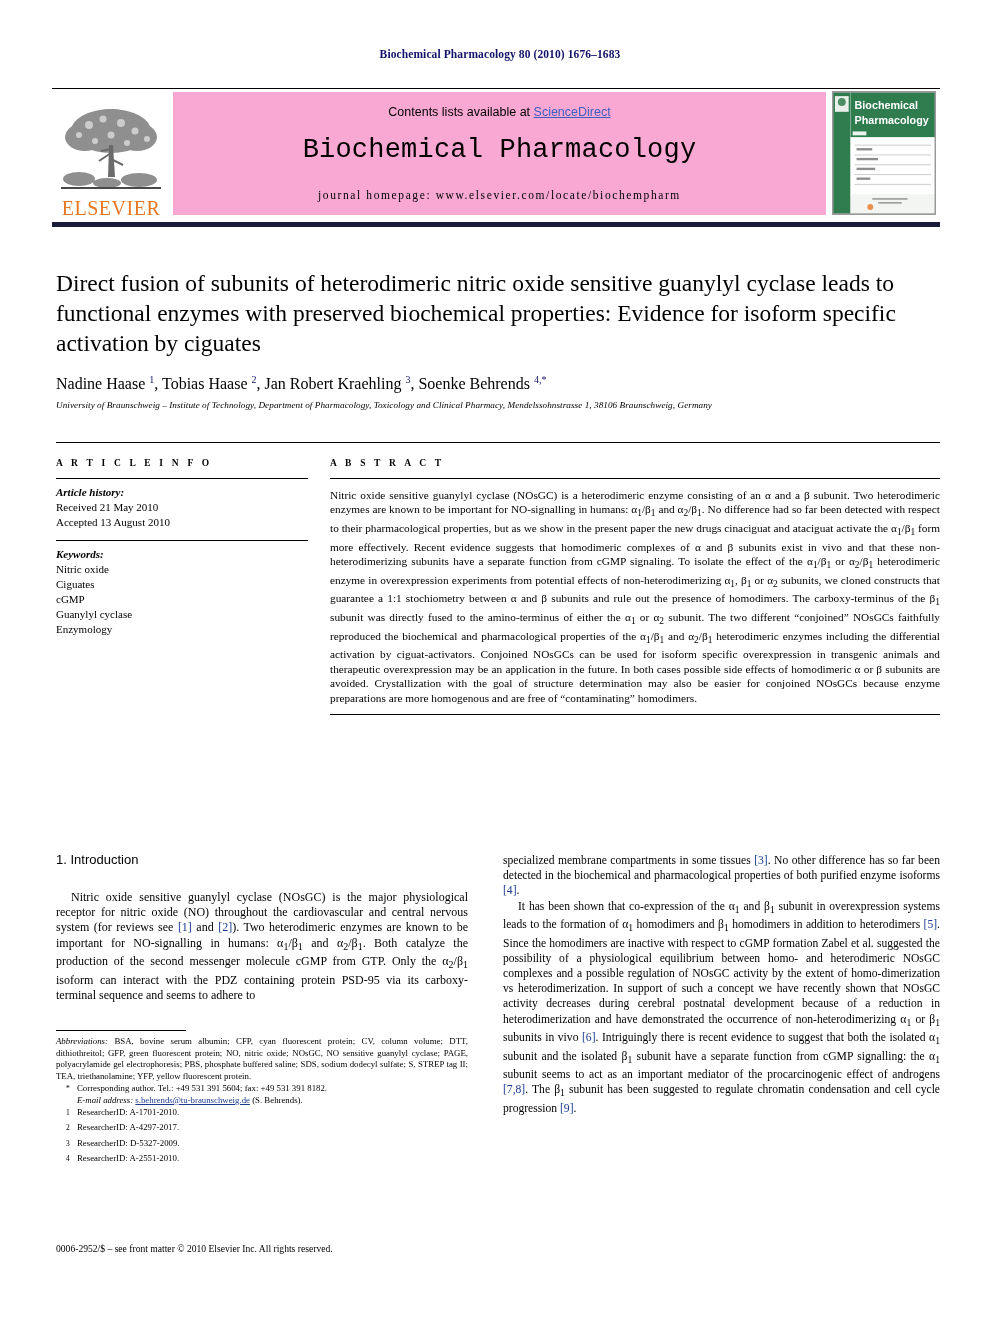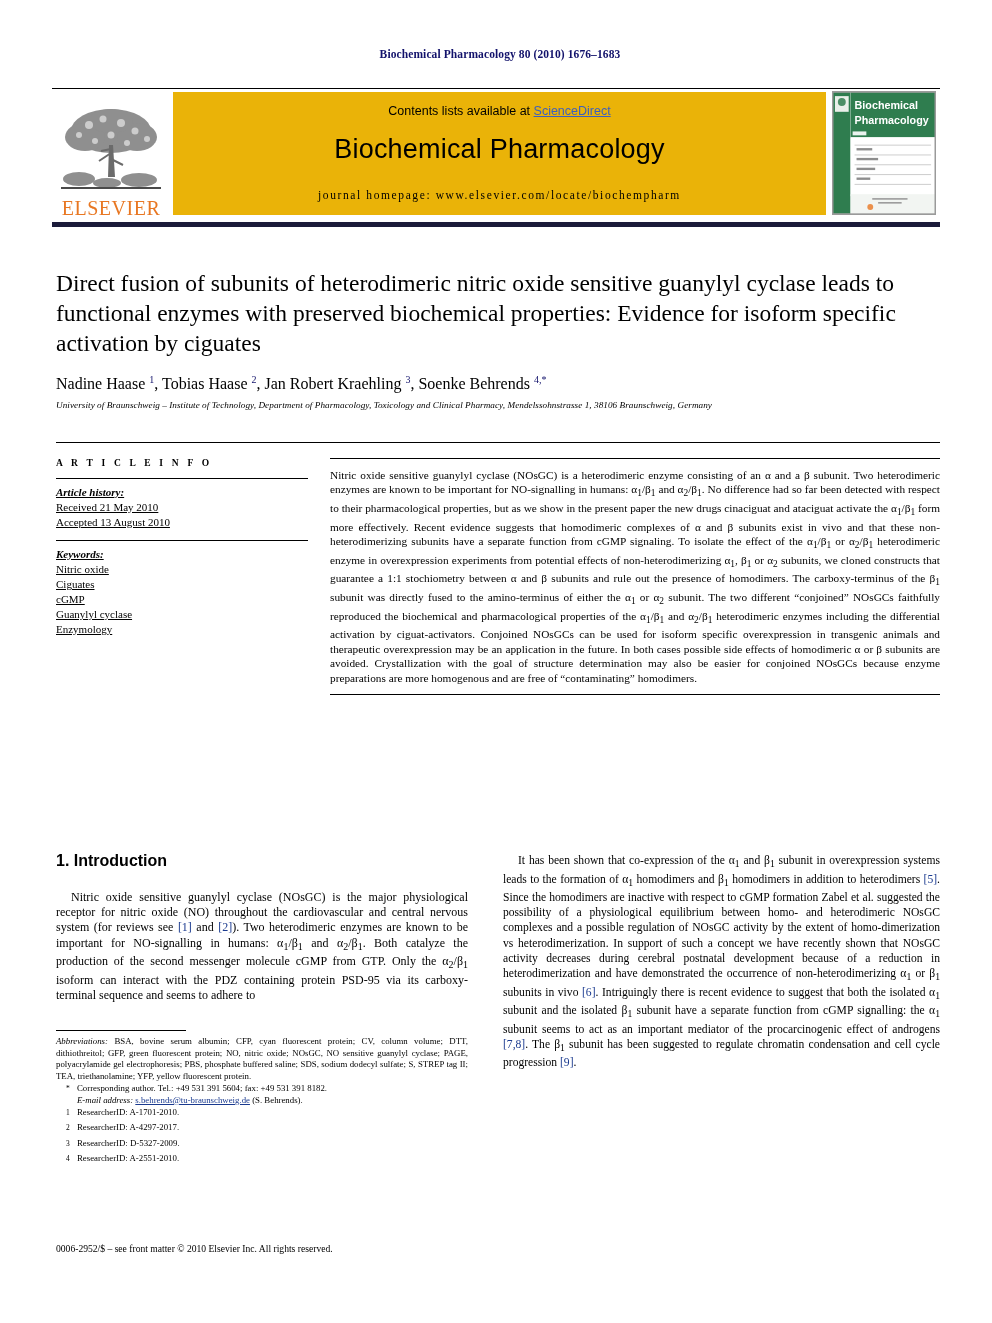--- a/index.html
+++ b/index.html
@@ -38,33 +38,33 @@
     padding-top:4px;
   }
   .tree-logo { width:104px; height:96px; display:block; }
   .elsevier-word {
     font-family:"Liberation Serif", serif;
     font-size:20px; letter-spacing:0.5px;
     color:#e87722; font-weight:400;
     line-height:1; margin-top:1px;
   }
   .center-band {
-    flex:1 1 auto; background:#eab308;
+    flex:1 1 auto; background:#f9a8d4;
     display:flex; flex-direction:column; align-items:center; justify-content:center;
     margin:3px 2px 3px 3px;
     padding:4px 0 6px 0;
     text-align:right;
   }
   .contents-line {
     font-family:"Liberation Sans", sans-serif;
     font-size:12.5px; color:#000; margin-bottom:16px;
   }
   .sd-link { color:#3c5fbe; }
   .journal-title {
-    font-family:Liberation Sans, sans-serif;
+    font-family:Liberation Mono, monospace;
     font-size:27px; color:#000; letter-spacing:0.2px; margin-bottom:24px;
   }
   .homepage-line {
     font-family:"Liberation Serif", serif;
     font-size:11.5px; letter-spacing:1.6px; color:#000;
   }
   .cover-block { width:112px; flex:0 0 112px; padding:2px 0 2px 4px; }
   .cover-thumb {
     width:104px; height:124px; display:block; border:1px solid #9a9a9a; background:#fff;
   }
@@ -100,40 +100,40 @@
   }
   .abs-col {
     position:absolute; left:330px; top:458px; width:610px;
   }
   .sec-label {
     font-family:"Liberation Serif", serif;
     font-weight:bold; font-size:9.5px; letter-spacing:3.2px; color:#000;
     margin-bottom:10px;
   }
   .hrule { height:1px; background:#000; width:100%; }
-  .info-group { padding-top:6px; padding-bottom:10px;text-decoration:underline; }
+  .info-group { padding-top:6px; padding-bottom:10px; }
   .info-group .it {
     font-style:italic; font-weight:bold; font-size:11px; line-height:15px;
   }
   .info-group .ln { font-size:11px; line-height:15px; }
   .abs-body {
     padding-top:9px;
     font-size:11.3px; line-height:14.4px; text-align:justify;
     font-weight:500;
   }
   .abs-body p { margin:0; }
   .copyright { text-align:right; margin-top:3px; font-size:11.3px; }
   .abs-rule-bottom { margin-top:9px; height:1px; background:#000; width:100%; }
   .info-rule-bottom { height:1px; background:#000; width:100%; }
 
   
   .sec-head {
     position:absolute; left:56px; top:852px;
     font-family:"Liberation Sans", sans-serif;
-    font-weight:bold; font-size:16px;
+    font-weight:normal; font-size:13px;
   }
   .col-left {
     position:absolute; left:56px; top:884px; width:412px;
     font-size:12px; line-height:15.2px; text-align:justify;margin-top:6px;
   }
   .col-right {
     position:absolute; left:503px; top:853px; width:437px;
     font-size:11.6px; line-height:15.2px; text-align:justify;
   }
   .col-left p, .col-right p { margin:0; }
@@ -277,32 +277,34 @@
       <div class="it">Keywords:</div>
       <div class="ln">Nitric oxide</div>
       <div class="ln">Ciguates</div>
       <div class="ln">cGMP</div>
       <div class="ln">Guanylyl cyclase</div>
       <div class="ln">Enzymology</div>
     </div>
   </div>
 
   <div class="abs-col">
+    <div class="sec-label">A B S T R A C T</div>
     <div class="hrule"></div>
     <div class="abs-body">
       <p>Nitric oxide sensitive guanylyl cyclase (NOsGC) is a heterodimeric enzyme consisting of an α and a β subunit. Two heterodimeric enzymes are known to be important for NO-signalling in humans: α<sub>1</sub>/β<sub>1</sub> and α<sub>2</sub>/β<sub>1</sub>. No difference had so far been detected with respect to their pharmacological properties, but as we show in the present paper the new drugs cinaciguat and ataciguat activate the α<sub>1</sub>/β<sub>1</sub> form more effectively. Recent evidence suggests that homodimeric complexes of α and β subunits exist in vivo and that these non-heterodimerizing subunits have a separate function from cGMP signaling. To isolate the effect of the α<sub>1</sub>/β<sub>1</sub> or α<sub>2</sub>/β<sub>1</sub> heterodimeric enzyme in overexpression experiments from potential effects of non-heterodimerizing α<sub>1</sub>, β<sub>1</sub> or α<sub>2</sub> subunits, we cloned constructs that guarantee a 1:1 stochiometry between α and β subunits and rule out the presence of homodimers. The carboxy-terminus of the β<sub>1</sub> subunit was directly fused to the amino-terminus of either the α<sub>1</sub> or α<sub>2</sub> subunit. The two different “conjoined” NOsGCs faithfully reproduced the biochemical and pharmacological properties of the α<sub>1</sub>/β<sub>1</sub> and α<sub>2</sub>/β<sub>1</sub> heterodimeric enzymes including the differential activation by ciguat-activators. Conjoined NOsGCs can be used for isoform specific overexpression in transgenic animals and therapeutic overexpression may be an application in the future. In both cases possible side effects of homodimeric α or β subunits are avoided. Crystallization with the goal of structure determination may also be easier for conjoined NOsGCs because enzyme preparations are more homogenous and are free of “contaminating” homodimers.</p>
     </div>
     <div class="abs-rule-bottom"></div>
   </div>
 
   <div class="sec-head">1. Introduction</div>
   <div class="col-left">
       <p class="indent">Nitric oxide sensitive guanylyl cyclase (NOsGC) is the major physiological receptor for nitric oxide (NO) throughout the cardiovascular and central nervous system (for reviews see <span class="ref">[1]</span> and <span class="ref">[2]</span>). Two heterodimeric enzymes are known to be important for NO-signalling in humans: α<sub>1</sub>/β<sub>1</sub> and α<sub>2</sub>/β<sub>1</sub>. Both catalyze the production of the second messenger molecule cGMP from GTP. Only the α<sub>2</sub>/β<sub>1</sub> isoform can interact with the PDZ containing protein PSD-95 via its carboxy-terminal sequence and seems to adhere to</p>
     </div>
   <div class="col-right">
+      <p>specialized membrane compartments in some tissues <span class="ref">[3]</span>. No other difference has so far been detected in the biochemical and pharmacological properties of both purified enzyme isoforms <span class="ref">[4]</span>.</p>
       <p class="indent">It has been shown that co-expression of the α<sub>1</sub> and β<sub>1</sub> subunit in overexpression systems leads to the formation of α<sub>1</sub> homodimers and β<sub>1</sub> homodimers in addition to heterodimers <span class="ref">[5]</span>. Since the homodimers are inactive with respect to cGMP formation Zabel et al. suggested the possibility of a physiological equilibrium between homo- and heterodimeric NOsGC complexes and a possible regulation of NOsGC activity by the extent of homo-dimerization vs heterodimerization. In support of such a concept we have recently shown that NOsGC activity decreases during cerebral postnatal development because of a reduction in heterodimerization and have demonstrated the occurrence of non-heterodimerizing α<sub>1</sub> or β<sub>1</sub> subunits in vivo <span class="ref">[6]</span>. Intriguingly there is recent evidence to suggest that both the isolated α<sub>1</sub> subunit and the isolated β<sub>1</sub> subunit have a separate function from cGMP signalling: the α<sub>1</sub> subunit seems to act as an important mediator of the procarcinogenic effect of androgens <span class="ref">[7,8]</span>. The β<sub>1</sub> subunit has been suggested to regulate chromatin condensation and cell cycle progression <span class="ref">[9]</span>.</p>
     </div>
 
   <div class="fn-rule"></div>
   <div class="footnotes">
     <div class="abbr"><i>Abbreviations:</i> BSA, bovine serum albumin; CFP, cyan fluorescent protein; CV, column volume; DTT, dithiothreitol; GFP, green fluorescent protein; NO, nitric oxide; NOsGC, NO sensitive guanylyl cyclase; PAGE, polyacrylamide gel electrophoresis; PBS, phosphate buffered saline; SDS, sodium dodecyl sulfate; S, STREP tag II; TEA, triethanolamine; YFP, yellow fluorescent protein.</div>
     <div class="fn-list">
       <div class="fn-item">
         <div class="mk"><sup>*</sup></div>
         <div class="tx">

